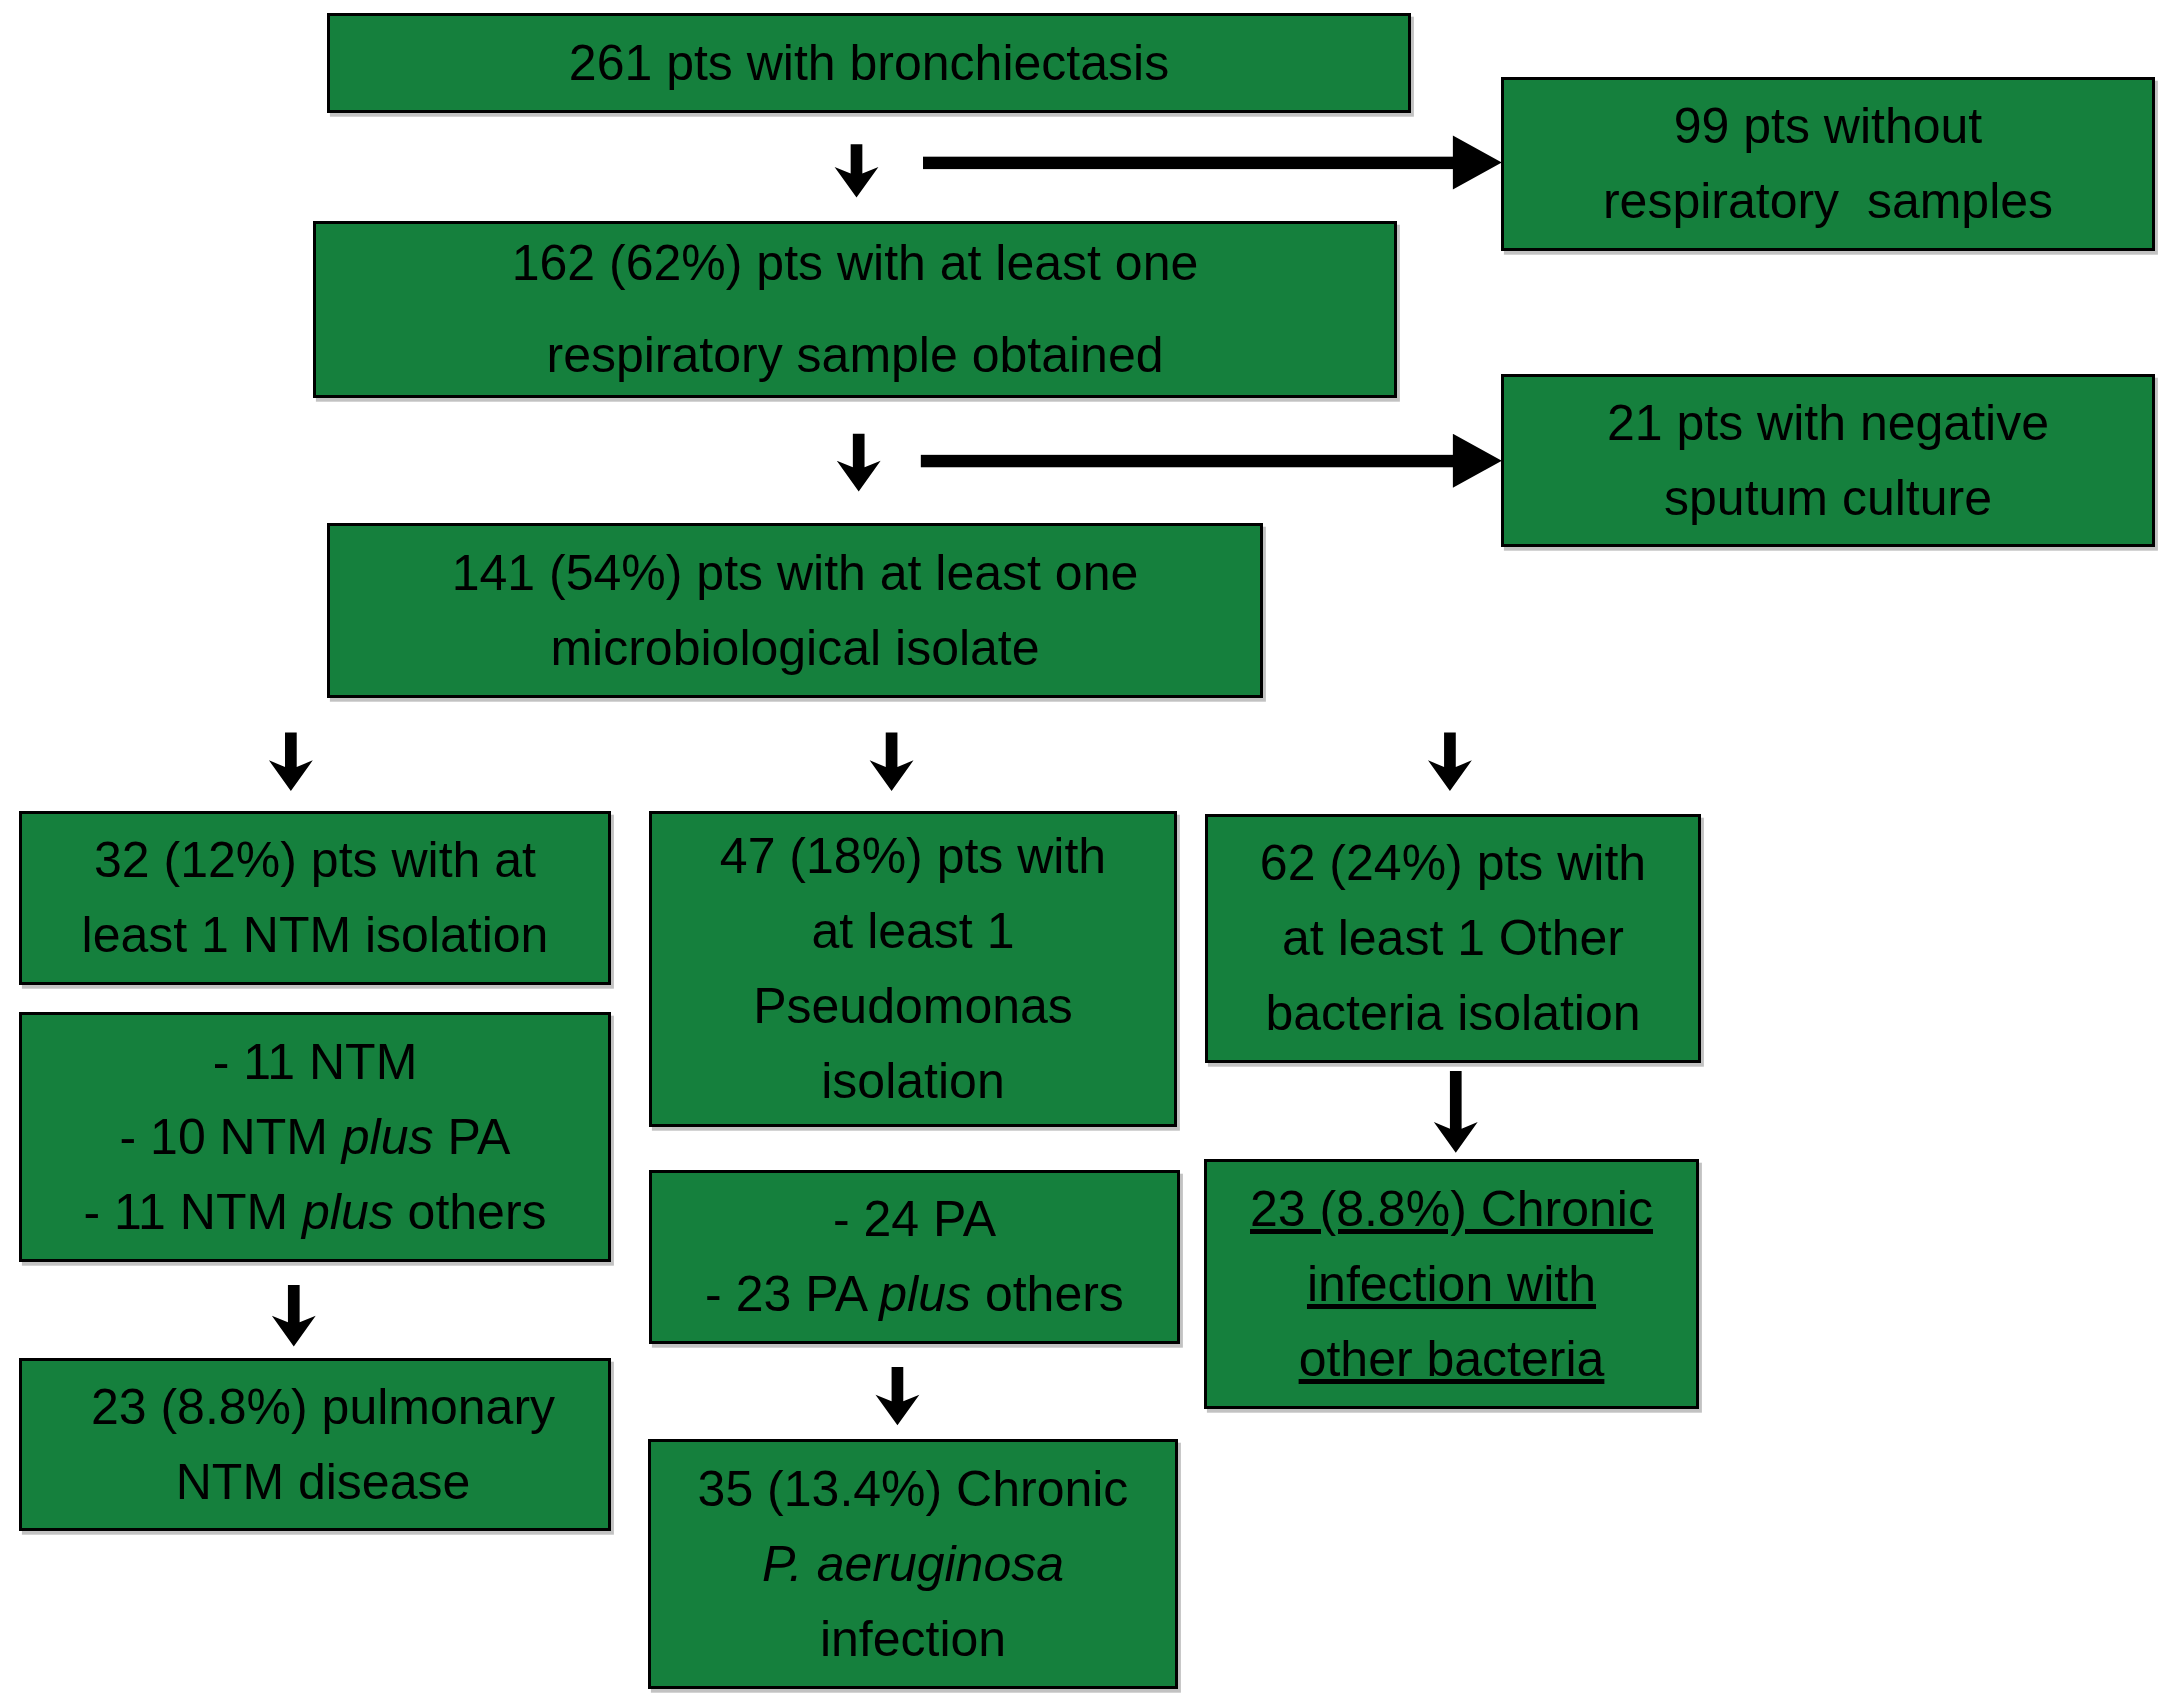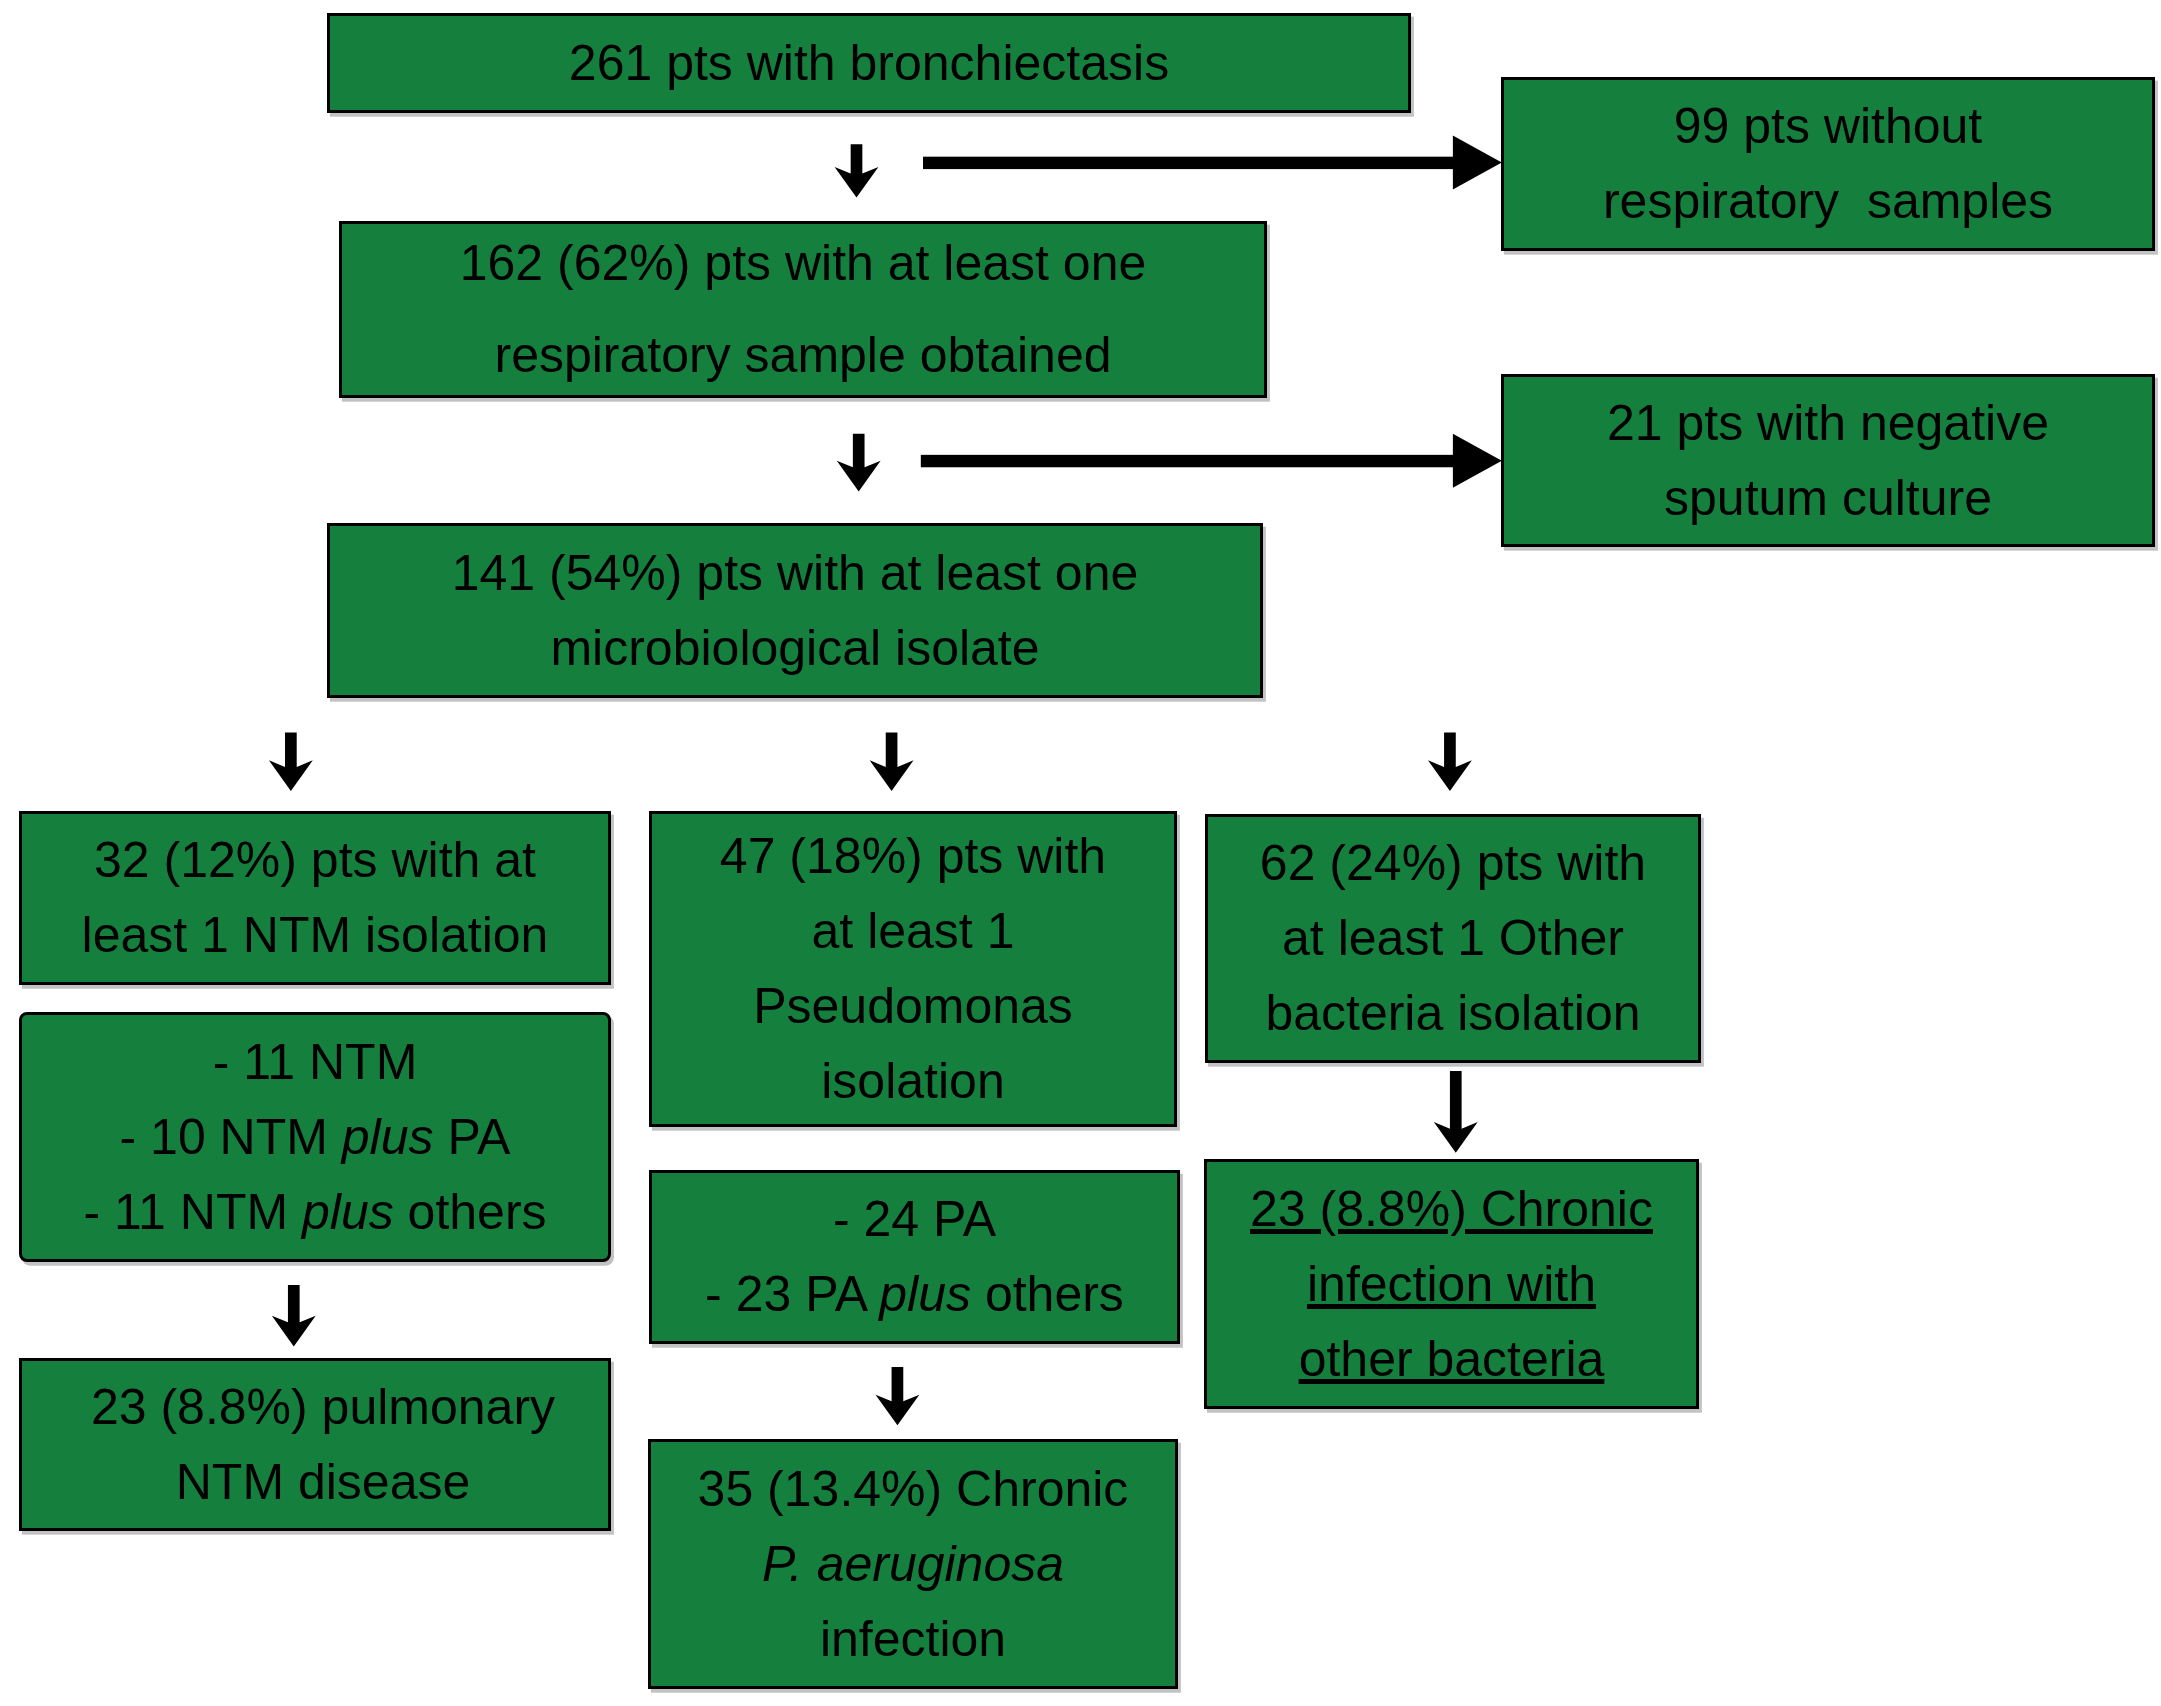--- a/index.html
+++ b/index.html
@@ -63,41 +63,41 @@
 
   <div class="box" style="left:327px; top:13px; width:1084px; height:100px;">
     <div class="line">261 pts with bronchiectasis</div>
   </div>
 
   <div class="box" style="left:1501px; top:77px; width:654px; height:174px;">
     <div class="line">99 pts without</div>
     <div class="line">respiratory  samples</div>
   </div>
 
-  <div class="box" style="left:339px; top:221px; width:928px; height:177px;gap:17px;">
+  <div class="box" style="left:313px; top:221px; width:1084px; height:177px;gap:17px;">
     <div class="line">162 (62%) pts with at least one</div>
     <div class="line">respiratory sample obtained</div>
   </div>
 
   <div class="box" style="left:1501px; top:374px; width:654px; height:173px;">
     <div class="line">21 pts with negative</div>
     <div class="line">sputum culture</div>
   </div>
 
   <div class="box" style="left:327px; top:523px; width:936px; height:175px;">
     <div class="line">141 (54%) pts with at least one</div>
     <div class="line">microbiological isolate</div>
   </div>
 
   <div class="box" style="left:19px; top:811px; width:592px; height:174px;">
     <div class="line">32 (12%) pts with at</div>
     <div class="line">least 1 NTM isolation</div>
   </div>
 
-  <div class="box" style="left:19px; top:1012px; width:592px; height:250px;border-radius:8px;">
+  <div class="box" style="left:19px; top:1012px; width:592px; height:250px;">
     <div class="line">- 11 NTM</div>
     <div class="line"><span>- 10 NTM </span><span class="it">plus</span><span> PA</span></div>
     <div class="line"><span>- 11 NTM </span><span class="it">plus</span><span> others</span></div>
   </div>
 
   <div class="box" style="left:19px; top:1358px; width:592px; height:173px;padding-left:16px;">
     <div class="line">23 (8.8%) pulmonary</div>
     <div class="line">NTM disease</div>
   </div>
 

